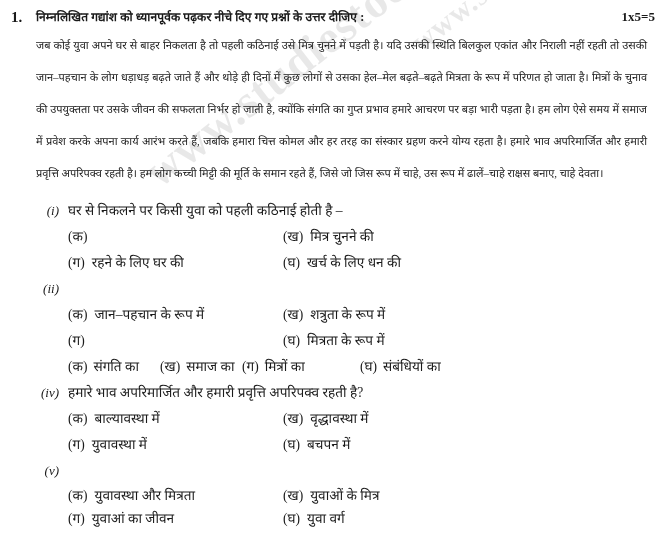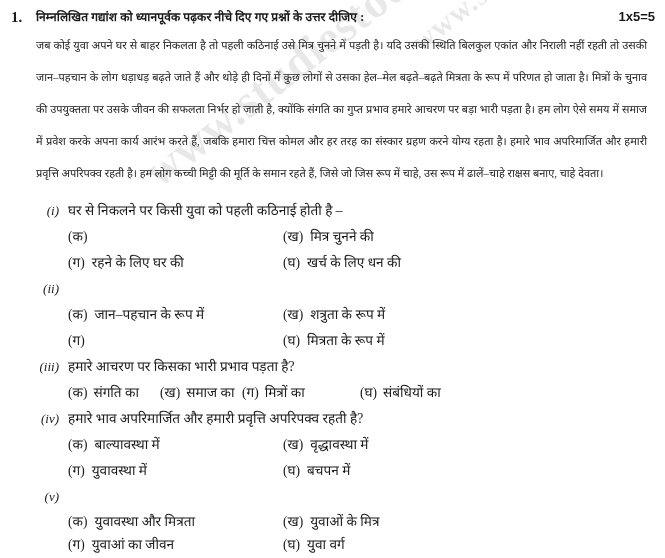--- a/index.html
+++ b/index.html
@@ -72,21 +72,21 @@
     font-size: 12px;
     font-weight: bold;
     line-height: 20px;
     letter-spacing: 0.1px;
   }
   .q-marks {
     flex: 0 0 auto;
     font-size: 13px;
     font-weight: bold;
     line-height: 20px;
-    font-family: Liberation Sans, sans-serif;
+    font-family: Liberation Serif, serif;
     padding-left: 8px;
   }
 
   
   .passage {
     margin: 2px 18px 0 36px;
     font-size: 11px;
     line-height: 32px;
     text-align: justify;
     text-justify: inter-word;
@@ -230,24 +230,20 @@
           <div class="opt-cell col1">
             <span class="opt-key">(ग)</span>
           </div>
           <div class="opt-cell col2">
             <span class="opt-key">(घ)</span>
             <span class="opt-text">मित्रता के रूप में</span>
           </div>
         </div>
       </div>
       <div class="q-item">
-        <div class="q-stem-row">
-          <div class="q-roman">(iii)</div>
-          <div class="q-stem">हमारे आचरण पर किसका भारी प्रभाव पड़ता है?</div>
-        </div>
         <div class="opt-row-inline">
           <div class="opt-inline inline-w1">
             <span class="opt-key">(क)</span>
             <span class="opt-text">संगति का</span>
           </div>
           <div class="opt-inline inline-w2">
             <span class="opt-key">(ख)</span>
             <span class="opt-text">समाज का</span>
           </div>
           <div class="opt-inline inline-w3">

